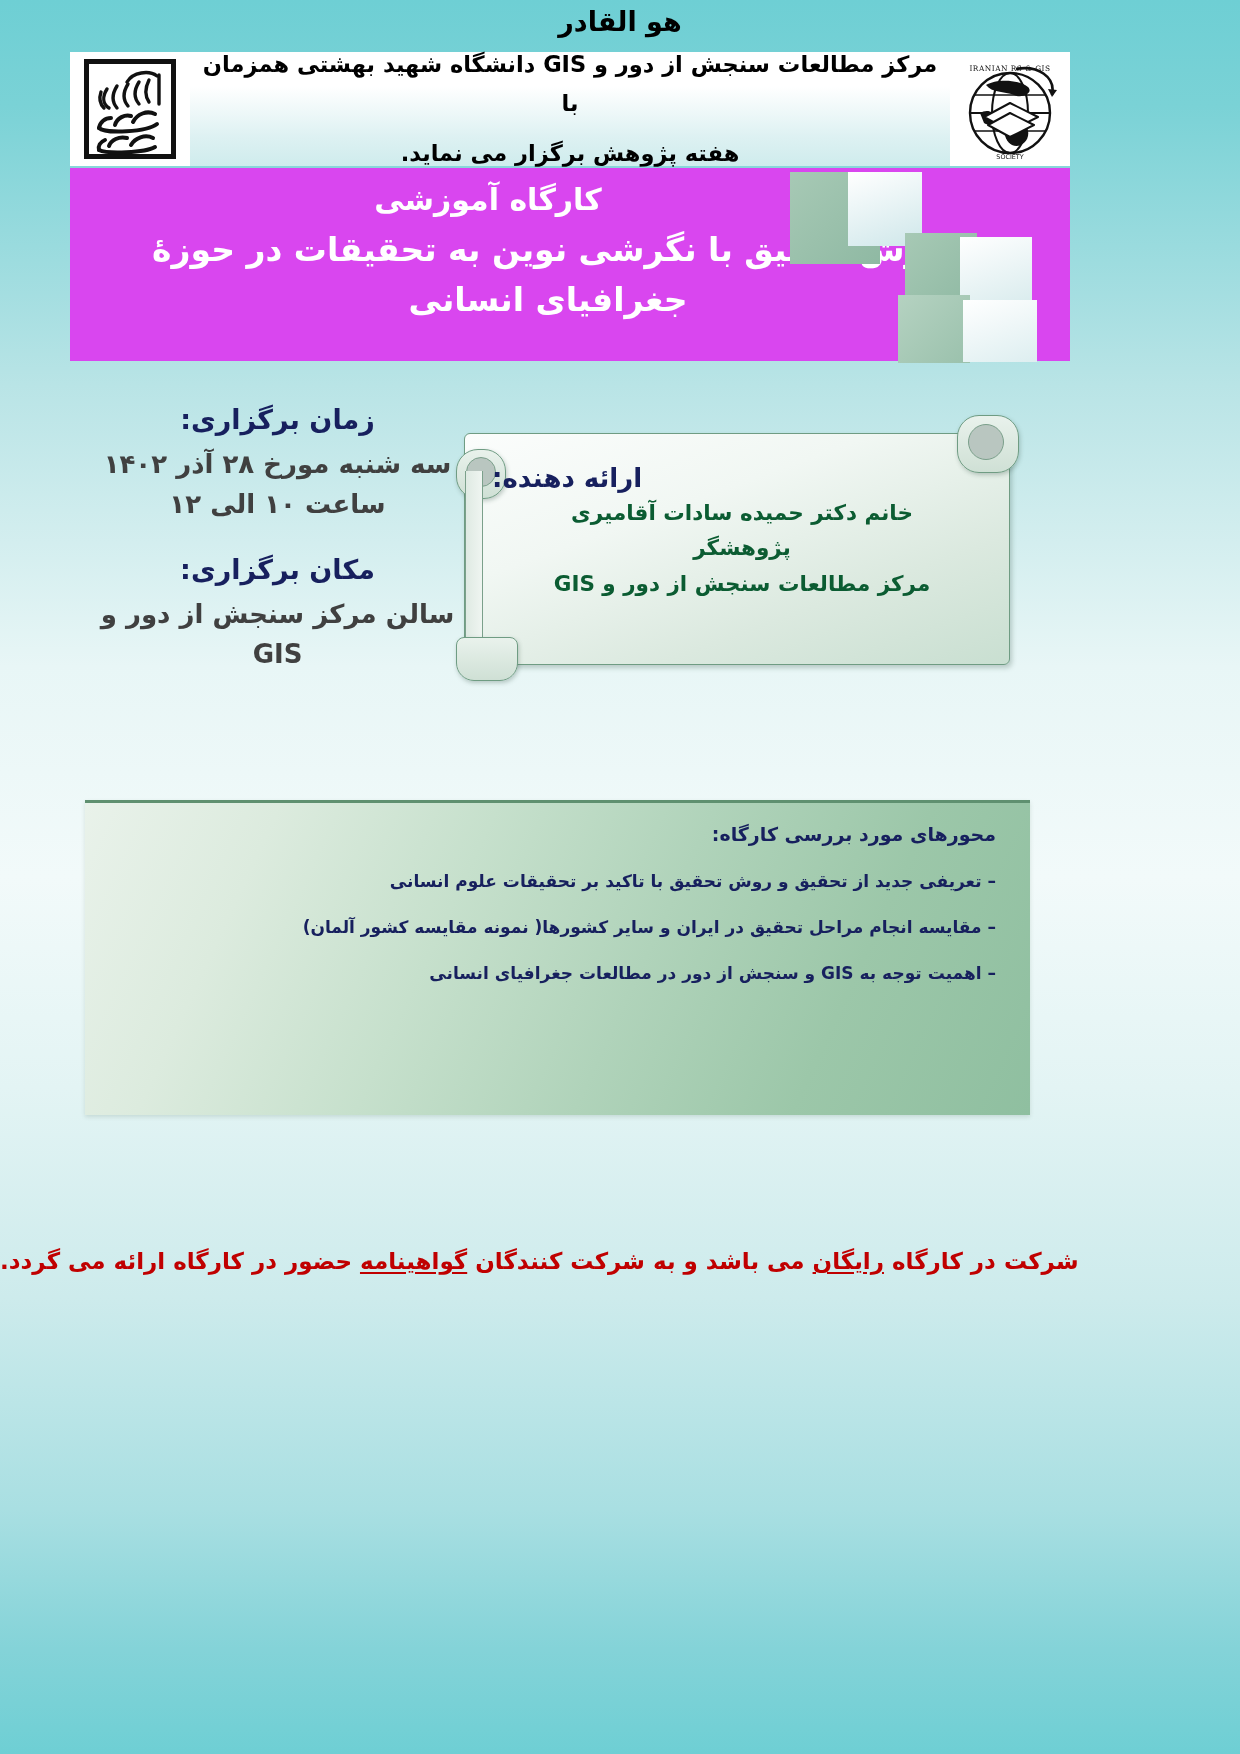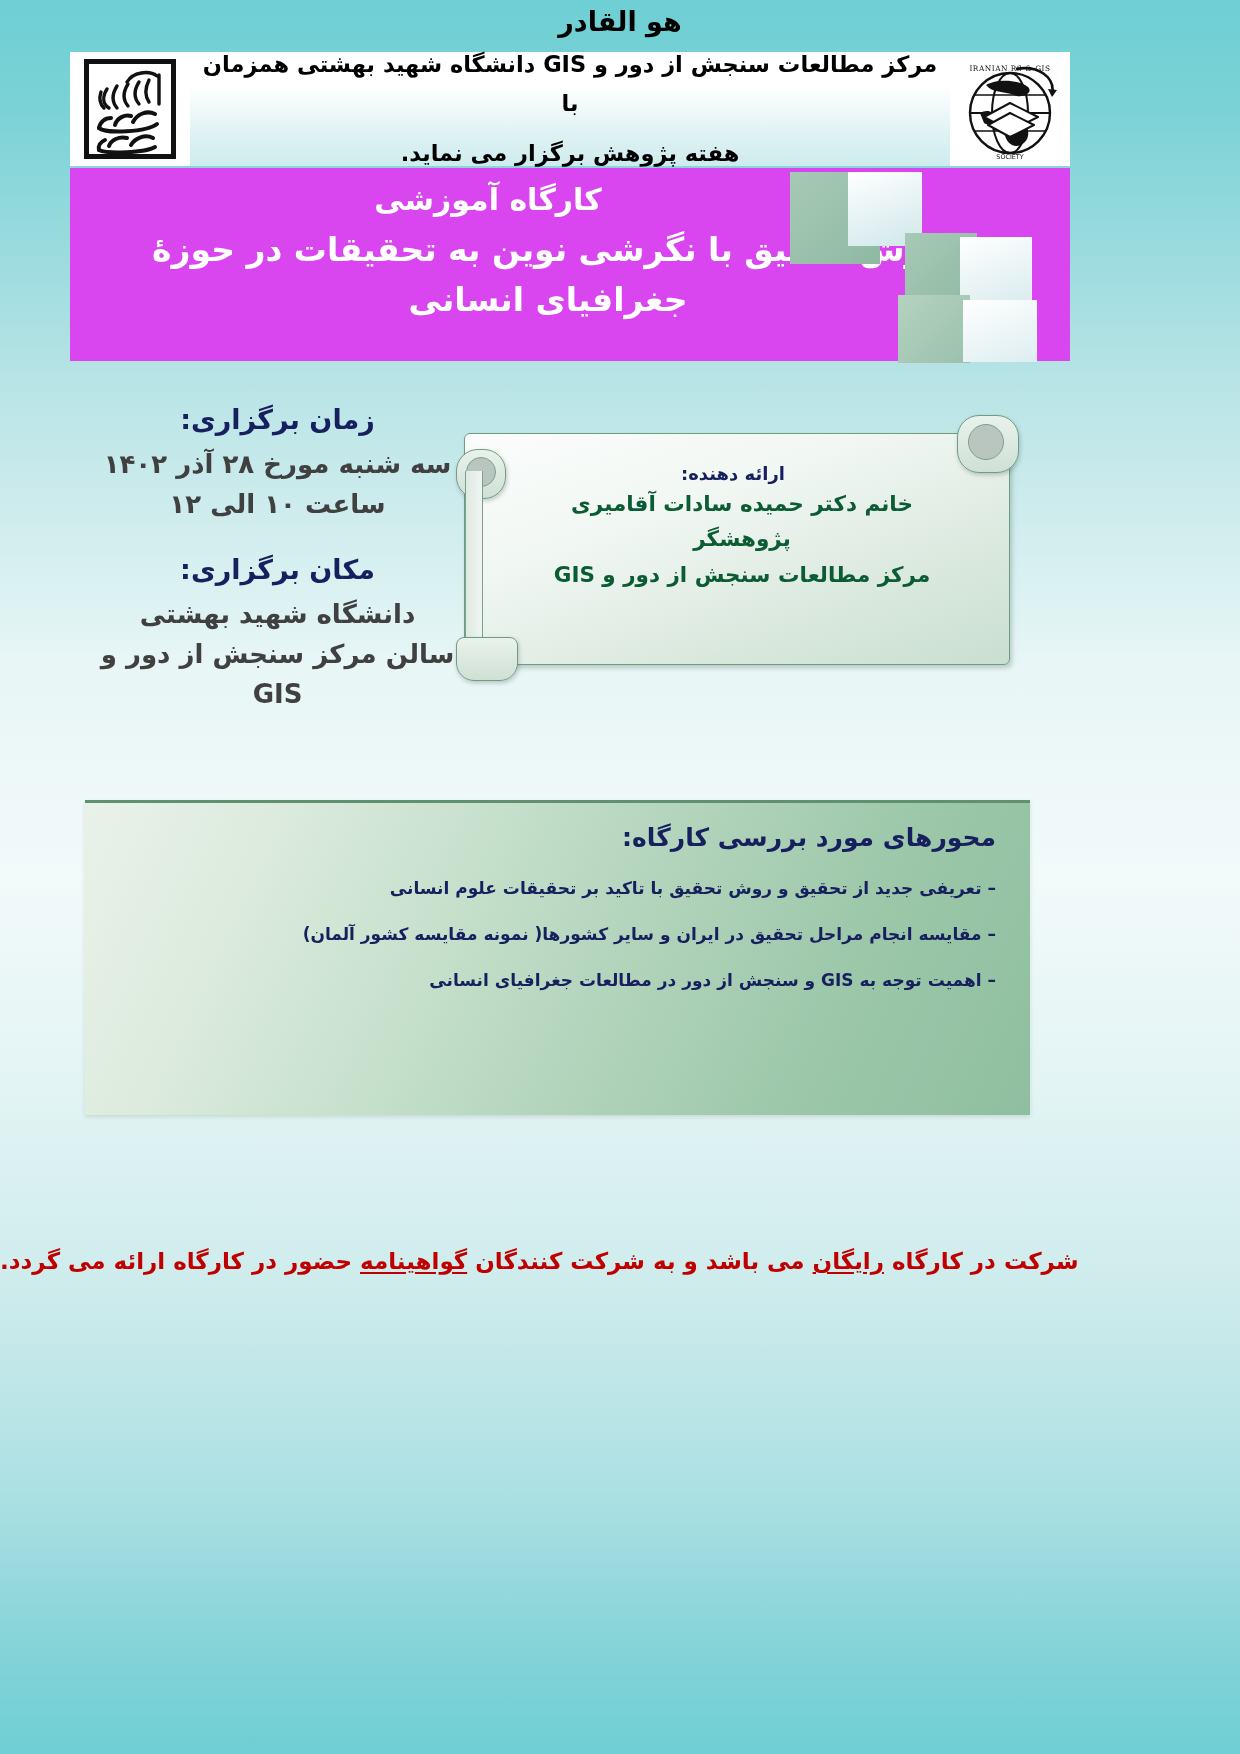--- a/index.html
+++ b/index.html
@@ -217,23 +217,23 @@
     position: absolute;
     top: 48px;
     left: 40px;
     width: 500px;
     text-align: center;
     direction: rtl;
     z-index: 4;
   }
   .presenter-label {
     color: #17205e;
-    font-size: 18px;
-    font-weight: bold;
-    text-align: center;
+    font-size: 26px;
+    font-weight: bold;
+    text-align: left;
     padding-right: 18px;
     margin-bottom: 2px;
   }
   .presenter-line {
     color: #0b5c32;
     font-size: 21.5px;
     font-weight: bold;
     line-height: 1.65;
   }
 
@@ -248,21 +248,21 @@
         #e9f2ea 0%, #dcebde 18%, #c6e0cc 38%,
         #b0d3ba 58%, #9cc7a9 78%, #8fbfa0 100%);
     border-top: 3px solid #5f9070;
     box-sizing: border-box;
     padding: 20px 34px 14px 34px;
     direction: rtl;
     box-shadow: 0 2px 4px rgba(80,110,90,.18);
   }
   .topics-title {
     color: #17205e;
-    font-size: 25px;
+    font-size: 19px;
     font-weight: bold;
     text-align: right;
     margin-bottom: 24px;
   }
   .topic-item {
     color: #17205e;
     font-size: 17px;
     font-weight: bold;
     text-align: right;
     line-height: 1.42;
@@ -363,21 +363,20 @@
   <div class="title-main">روش تحقیق با نگرشی نوین به تحقیقات در حوزهٔ</div>
   <div class="title-main">جغرافیای انسانی</div>
 </div>
 
 <div class="info-col">
   <div class="info-label">زمان برگزاری:</div>
   <div class="info-value">سه شنبه مورخ ۲۸ آذر ۱۴۰۲</div>
   <div class="info-value">ساعت  ۱۰ الی ۱۲</div>
   <div class="info-gap"></div>
   <div class="info-label">مکان  برگزاری:</div>
-  <div class="info-value">دانشگاه شهید بهشتی</div>
   <div class="info-value">سالن مرکز سنجش از دور و GIS</div>
 </div>
 
 <div class="scroll-wrap">
   <div class="scroll-paper"></div>
   <div class="scroll-curl curl-tr"></div>
   <div class="scroll-curl curl-tl"></div>
   <div class="scroll-spine"></div>
   <div class="scroll-curl curl-bl"></div>
   <div class="scroll-text">

